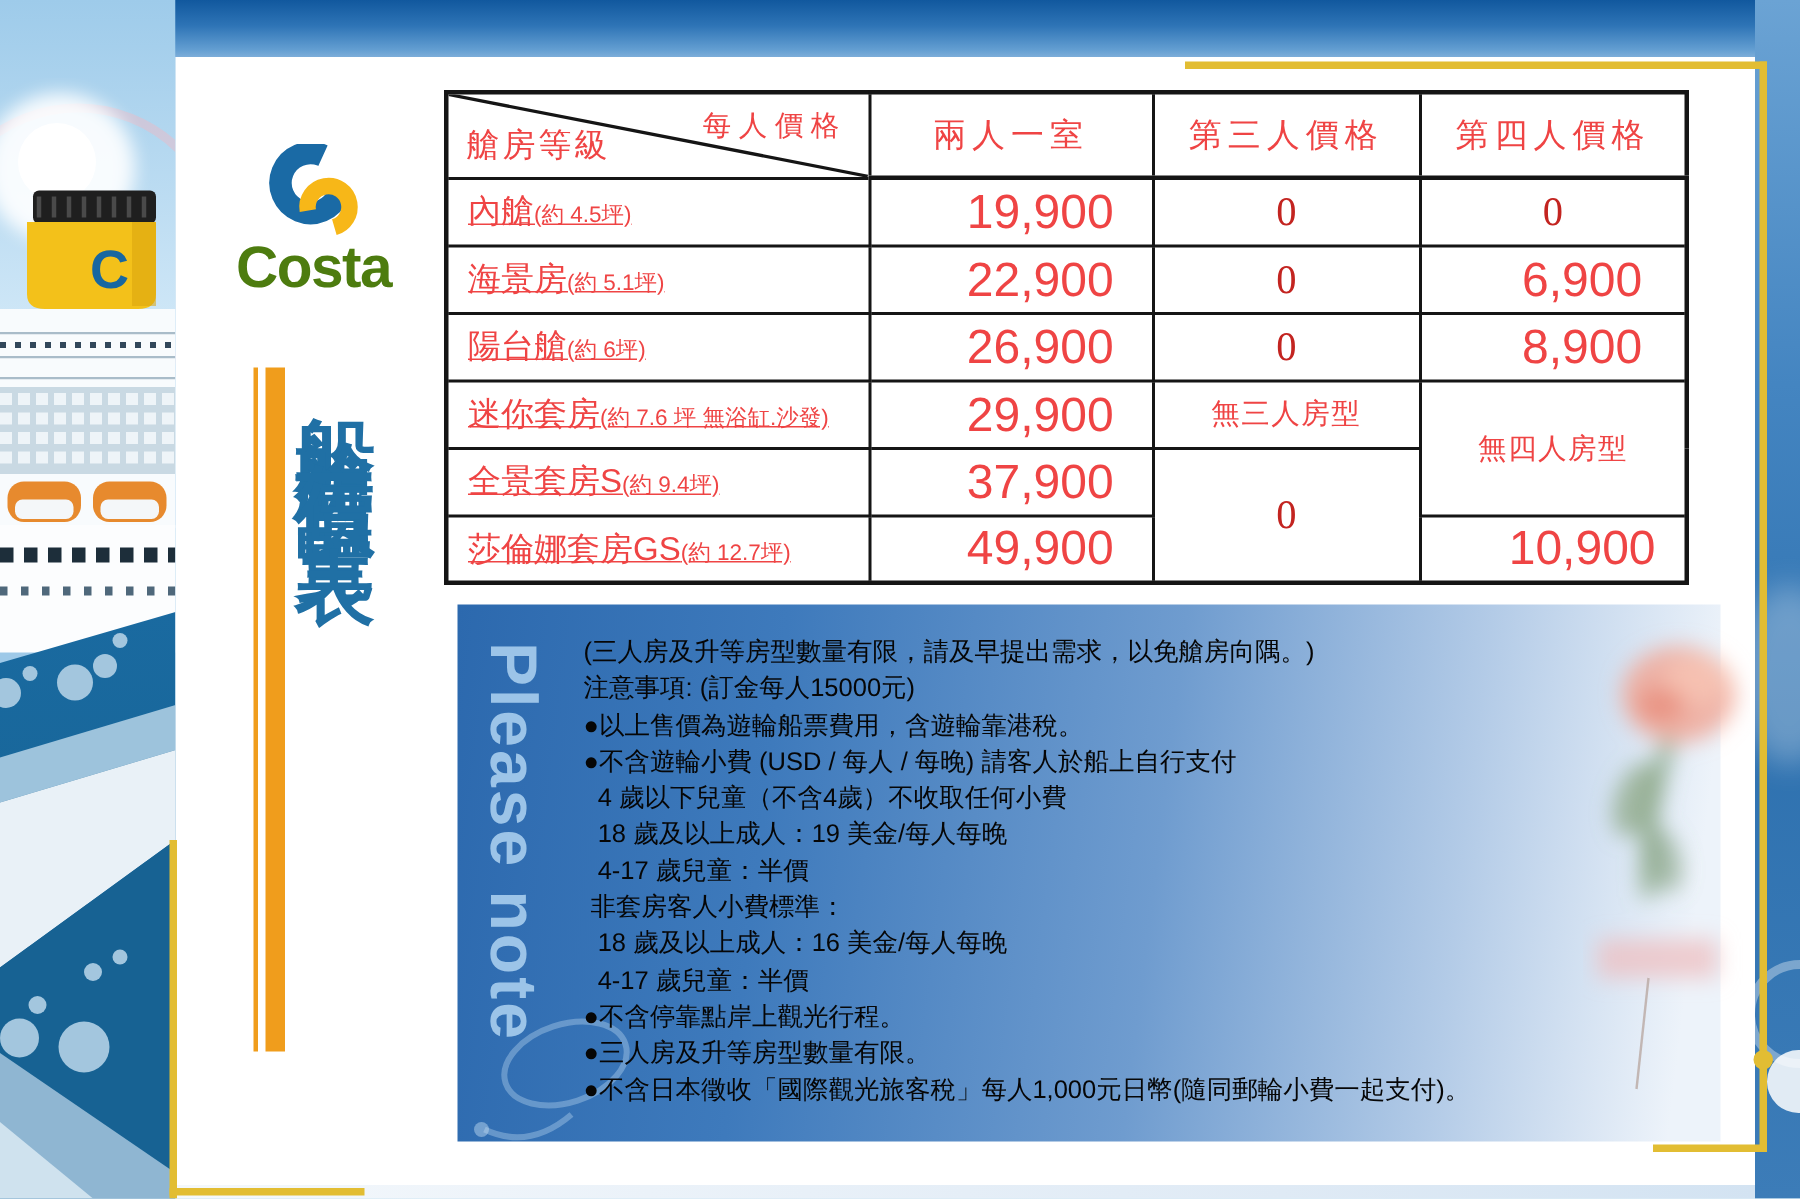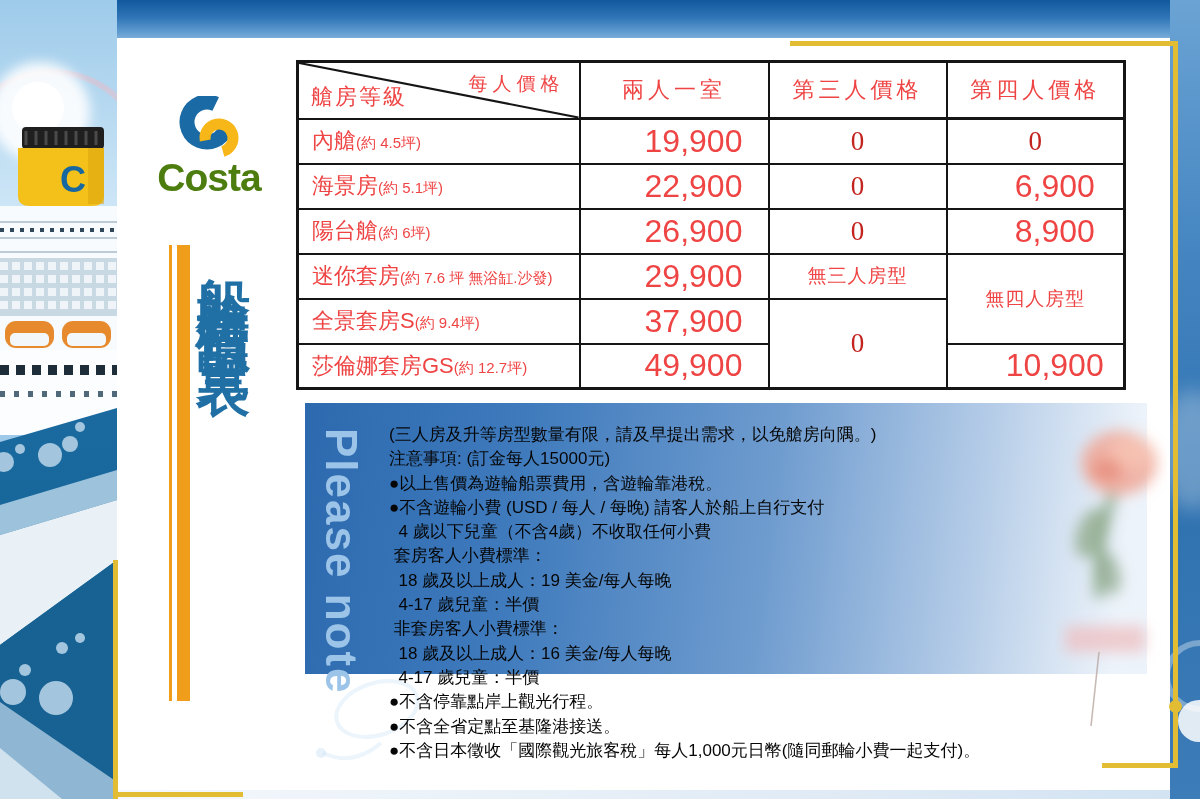--- a/index.html
+++ b/index.html
@@ -52,29 +52,29 @@
     border:3px solid #151515;}
   .price-table td,.price-table th{border:2px solid #151515;text-align:center;vertical-align:middle;
     color:#ef4444;font-weight:normal;padding:0;}
   .price-table tr{height:45px;}
   .price-table tr.hdr{height:57px;}
   .price-table tr.hdr th{border-bottom:3px solid #151515;font-size:22px;letter-spacing:4px;}
   td.corner{position:relative;padding:0;}
   .corner-line{position:absolute;left:0;top:0;width:100%;height:100%;}
   .corner-top{position:absolute;right:14px;top:8px;font-size:19px;letter-spacing:5px;}
   .corner-bottom{position:absolute;left:12px;bottom:6px;font-size:22px;letter-spacing:2px;}
-  td.roomcell{text-align:left;padding-left:13px;}
+  td.roomcell{text-align:left;padding-left:13px;text-decoration:underline;}
   .room{font-size:22px;}
   .size{font-size:15px;}
   td.price{font-size:32px;padding-left:39px;}
   td.zero{font-family:"Liberation Serif",serif;color:#c32420;font-size:27px;}
   td.notype{font-size:19px;letter-spacing:1px;margin-top:16px;}
 
   
-  .note-panel{left:188px;top:365px;width:842px;height:271px;
+  .note-panel{left:188px;top:365px;width:842px;height:358px;
     background:linear-gradient(97deg,#2c69ae 0%,#3e7abc 25%,#6f9ccf 55%,#b3cbe7 78%,#edf3fa 96%);}
   .please-note{left:251px;top:390px;width:292px;height:54px;transform:rotate(90deg);
     transform-origin:top left;font-size:44px;font-weight:bold;color:#9cc4e8;letter-spacing:2px;
     line-height:54px;white-space:nowrap;}
   .note-lines{left:84px;top:20px;width:690px;}
   .note-line{font-size:17px;line-height:24.3px;color:#060606;white-space:pre-wrap;}
   .swirl-deco{left:2px;top:258px;}
 
   
   .rose{left:930px;top:370px;}
@@ -229,28 +229,27 @@
         <ellipse cx="70" cy="48" rx="42" ry="26" fill="none" stroke="rgba(200,225,245,0.35)" stroke-width="4" transform="rotate(-18 70 48)"></ellipse>
         <path d="M16,92 q30,14 58,-10" fill="none" stroke="rgba(200,225,245,0.35)" stroke-width="4"></path>
         <circle cx="14" cy="92" r="5" fill="rgba(200,225,245,0.45)"></circle>
       </svg>
       <div class="abs note-lines">
           <div class="note-line">(三人房及升等房型數量有限，請及早提出需求，以免艙房向隅。)</div>
           <div class="note-line">注意事項: (訂金每人15000元)</div>
           <div class="note-line">●以上售價為遊輪船票費用，含遊輪靠港稅。</div>
           <div class="note-line">●不含遊輪小費 (USD / 每人 / 每晚) 請客人於船上自行支付</div>
           <div class="note-line">  4 歲以下兒童（不含4歲）不收取任何小費</div>
-          <div class="note-line"> 套房客人小費標準：</div>
           <div class="note-line">  18 歲及以上成人：19 美金/每人每晚</div>
           <div class="note-line">  4-17 歲兒童：半價</div>
           <div class="note-line"> 非套房客人小費標準：</div>
           <div class="note-line">  18 歲及以上成人：16 美金/每人每晚</div>
           <div class="note-line">  4-17 歲兒童：半價</div>
           <div class="note-line">●不含停靠點岸上觀光行程。</div>
-          <div class="note-line">●不含全省定點至基隆港接送。</div>
+          <div class="note-line">●三人房及升等房型數量有限。</div>
           <div class="note-line">●不含日本徵收「國際觀光旅客稅」每人1,000元日幣(隨同郵輪小費一起支付)。</div>
         </div>
     </div>
     <div class="abs please-note">Please note</div>
 
     <svg class="abs rose" width="130" height="330" viewBox="0 0 130 330">
       <defs>
           <filter id="roseblur">
             <feGaussianBlur stdDeviation="7"></feGaussianBlur>
           </filter>

